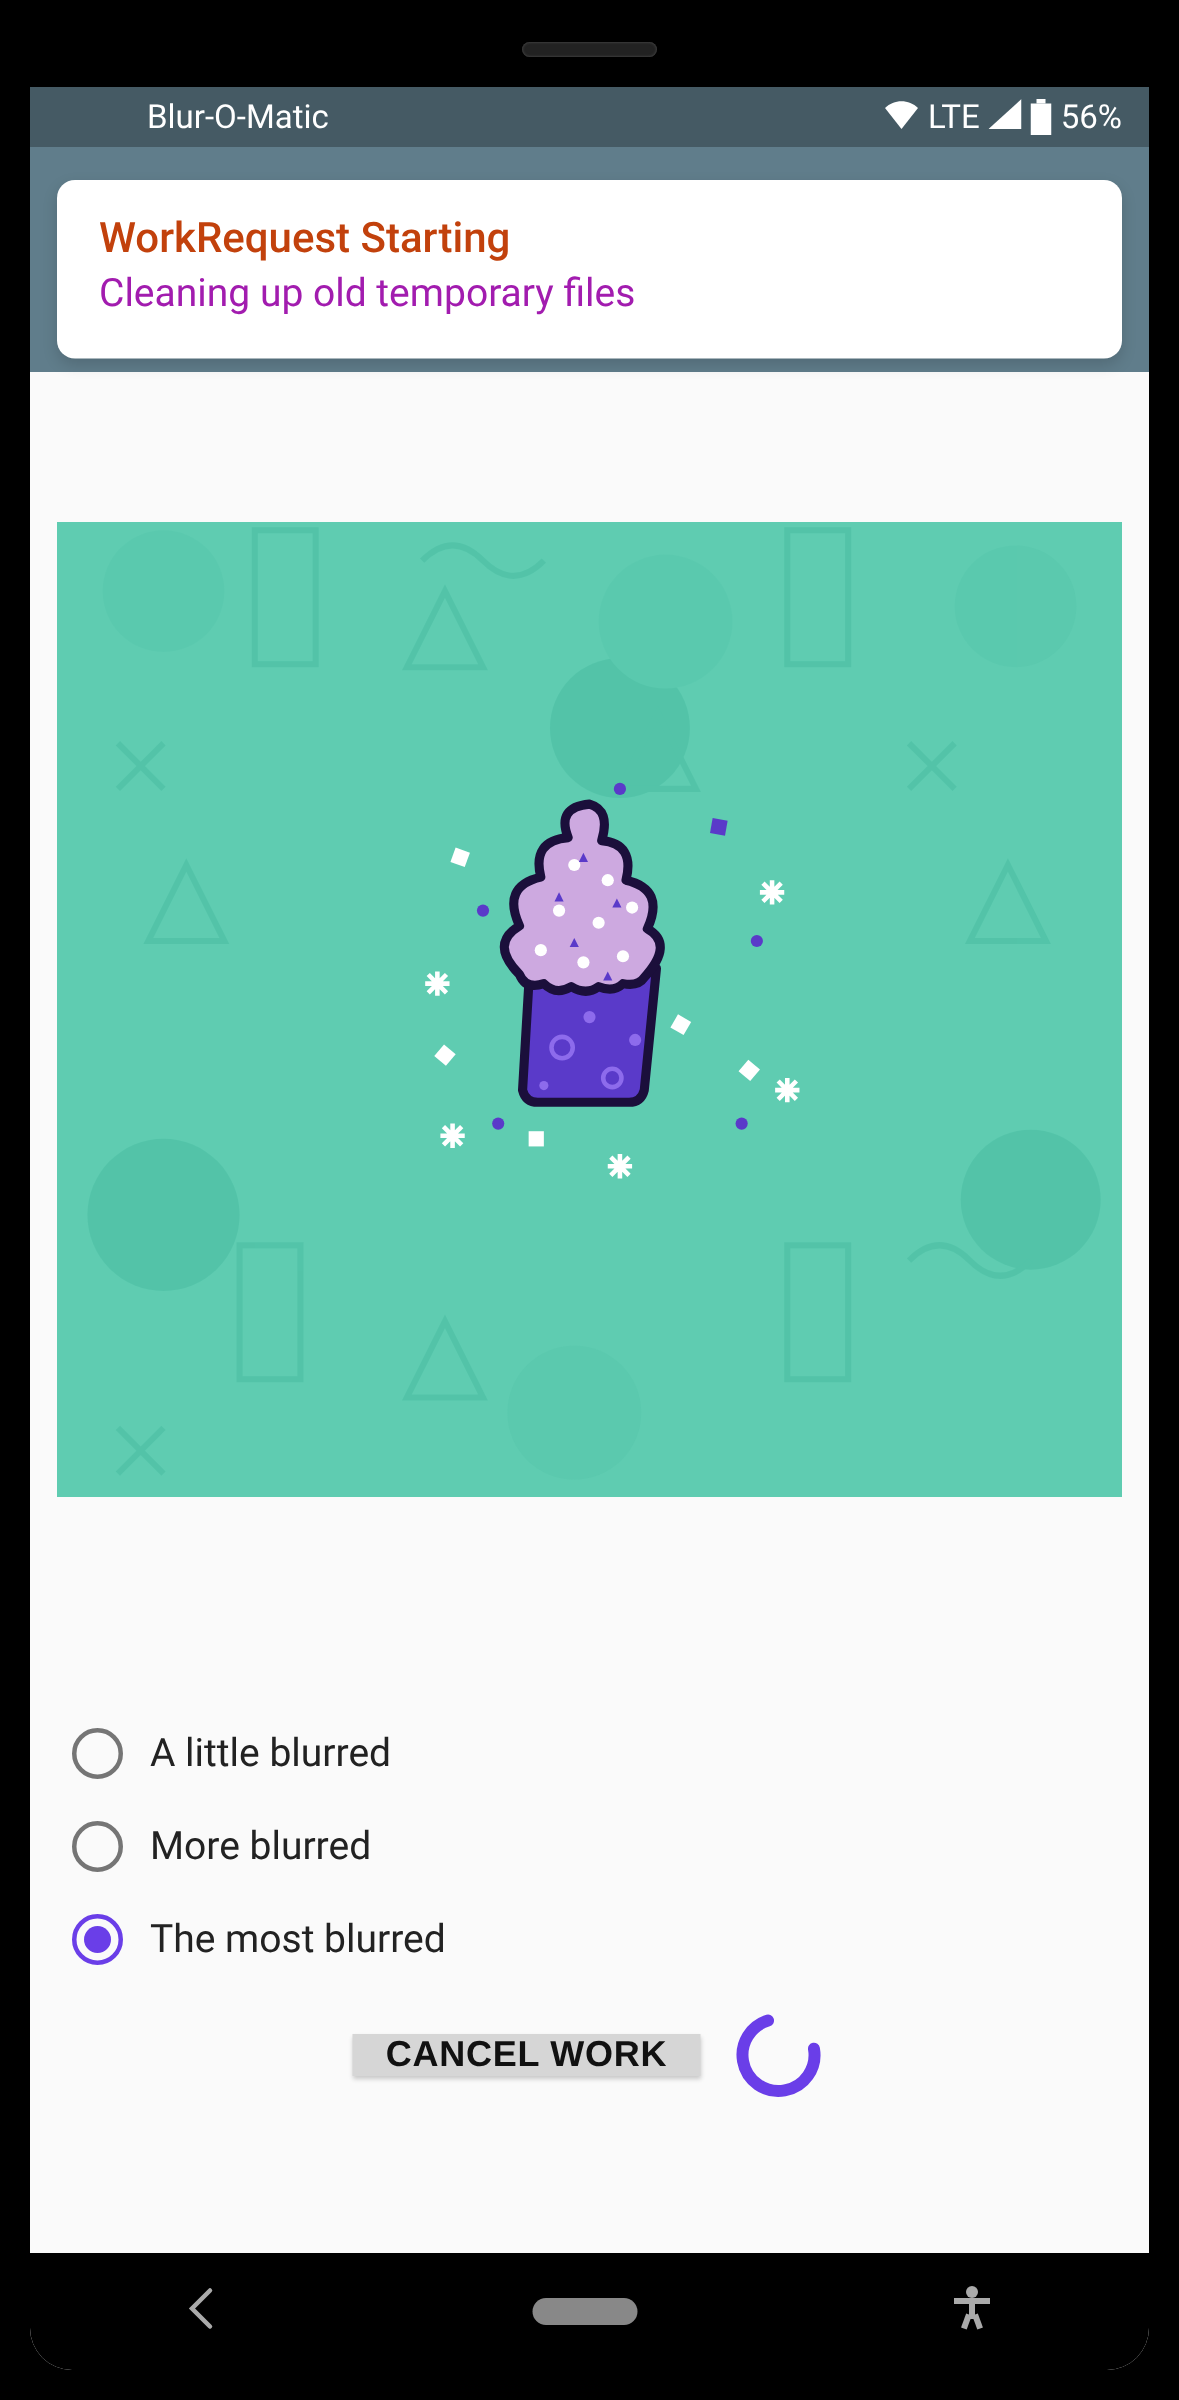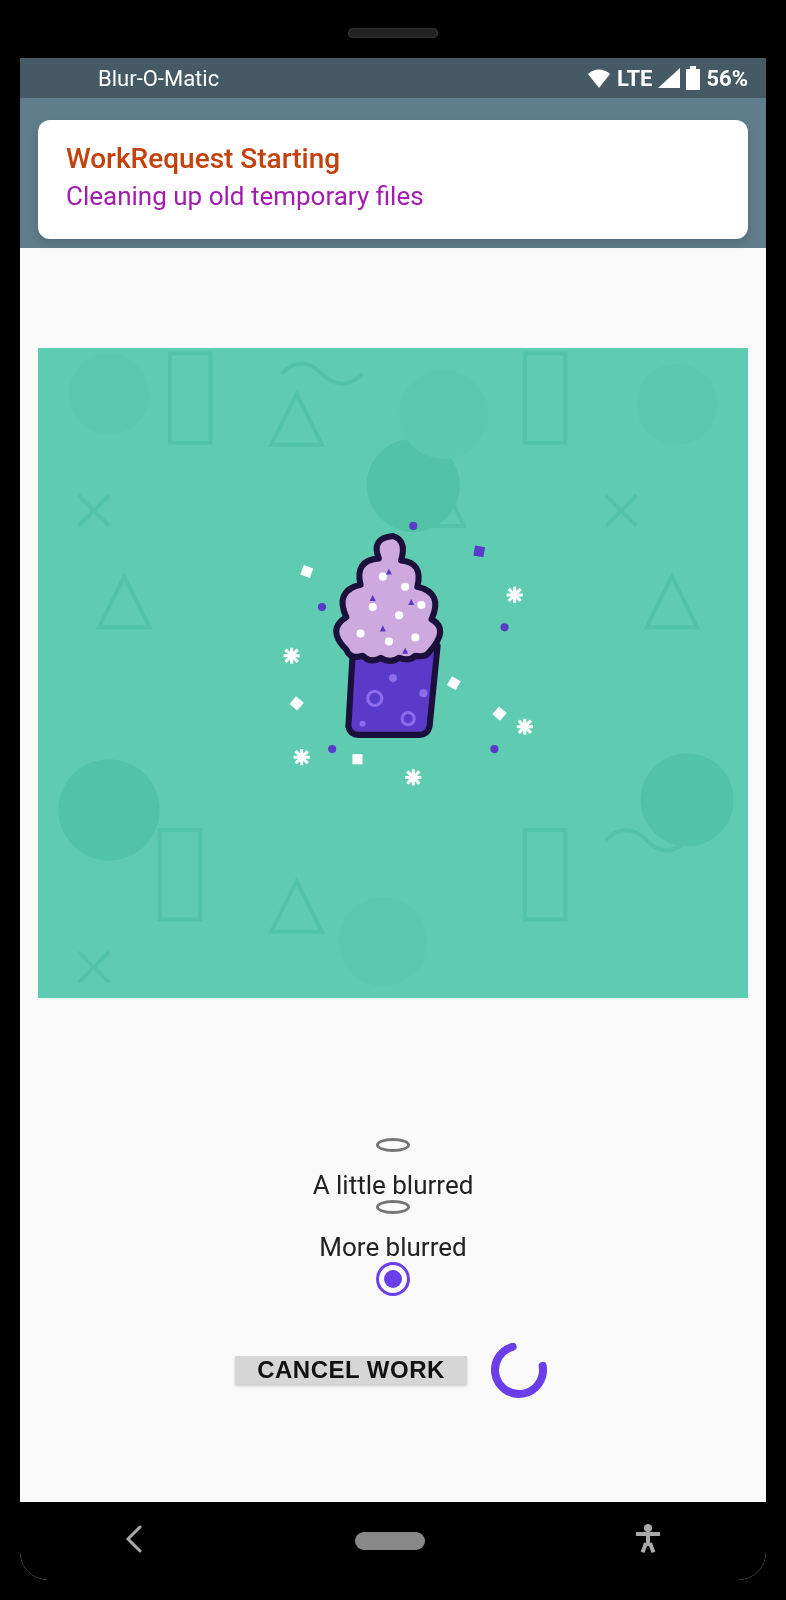--- a/index.html
+++ b/index.html
@@ -30,21 +30,21 @@
     background:#fff;
     border-radius: 0 0 28px 28px;
     overflow:hidden;
   }
   .statusbar {
     height:40px; background:#455a64; color:#fff;
     display:flex; align-items:center; justify-content:space-between;
     padding:0 18px; font-size:22px;
   }
   .status-left { font-size:22px; font-weight:400; padding-left:60px;}
-  .status-right { display:flex; align-items:center; gap:6px; font-weight:700;}
+  .status-right { display:flex; align-items:flex-start; gap:6px; font-weight:400;}
   .status-right .icon { display:inline-flex; }
   .appbar {
     height:150px; background:#607d8b;
   }
   .content {
     position:absolute; top:190px; left:0; right:0; bottom:78px;
     background:#fafafa;
   }
   .notif {
     position:absolute; top:62px; left:18px; right:18px;
@@ -63,21 +63,20 @@
   .section-title {
     position:absolute; top:840px; left:18px;
     font-size:36px; color:#111; font-weight:400;
   }
   .radios {
     position:absolute; top:890px; left:28px; right:28px;
   }
   .radio-row {
     display:flex; align-items:center; gap:18px;
     height:62px;
-    flex-direction:column;
   }
   .radio-outer {
     width:34px; height:34px; border-radius:50%;
     border:3px solid #757575;
     display:flex; align-items:center; justify-content:center;
   }
   .radio-outer.sel { border-color:#6a3ee8; }
   .radio-inner {
     width:18px; height:18px; border-radius:50%; background:#6a3ee8;
   }
@@ -248,20 +247,21 @@
           <span class="radio-label">A little blurred</span>
         </div>
         <div class="radio-row">
           <span class="radio-outer"></span>
           <span class="radio-label">More blurred</span>
         </div>
         <div class="radio-row">
           <span class="radio-outer sel">
               <span class="radio-inner"></span>
             </span>
+          <span class="radio-label">The most blurred</span>
         </div>
       </div>
 
       <div class="actions">
         <button class="btn">CANCEL WORK</button>
         <span class="spinner">
           <svg width="64" height="64" viewBox="0 0 64 64">
             <circle cx="32" cy="32" r="24" fill="none" stroke="#6a3ee8" stroke-width="8" stroke-linecap="round" stroke-dasharray="110 50"></circle>
           </svg>
         </span>

